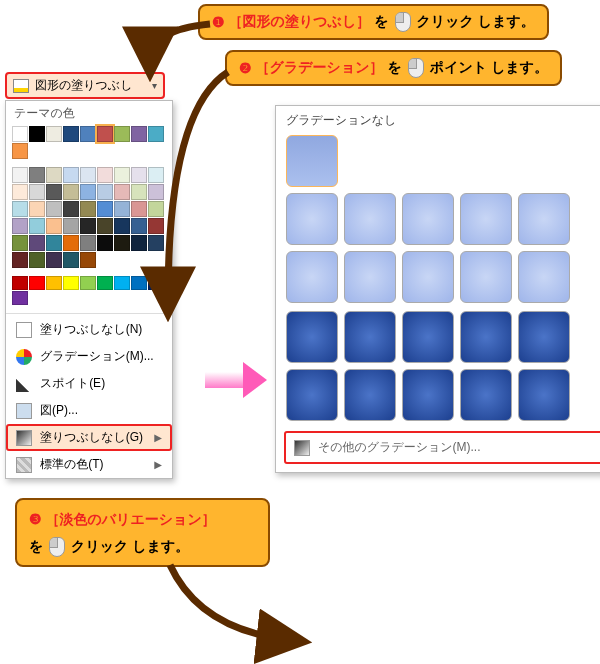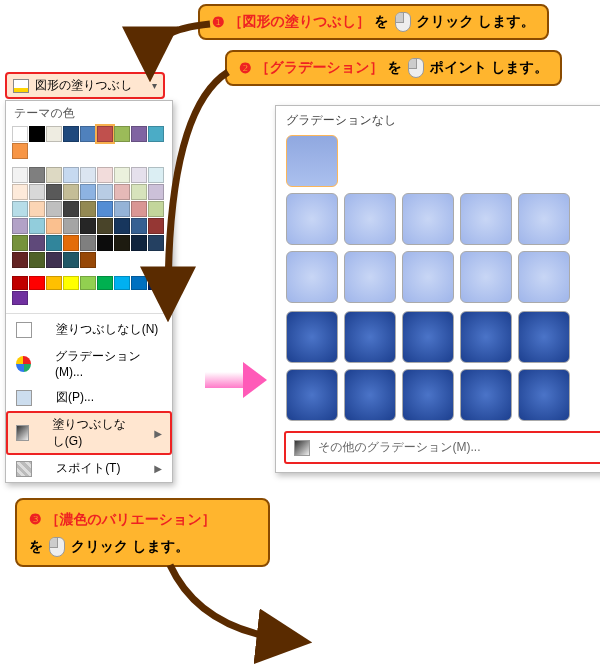--- a/index.html
+++ b/index.html
@@ -79,21 +79,21 @@
     .panel .section {
       padding: 4px 8px 2px 8px;
       color: #555; font-size: 12px;
     }
     .swatches { padding: 2px 6px 6px 6px; display:flex; flex-wrap:wrap; gap:1px;}
     .sw { width: 16px; height: 16px; border:1px solid rgba(0,0,0,.2);}
     .swatches.std .sw{height:14px;}
     .swatches .sel{outline:2px solid #F8B14E;}
     .panel hr{border:0;border-top:1px solid #ddd;margin:2px 0;}
     .menuitem{
-      display:flex;align-items:center;gap:24px;
+      display:flex;align-items:center;gap:8px;
       padding:5px 10px;font-size:12px;
     }
     .menuitem.hover{background:#FFE6D0;border:2px solid #E22;border-radius:3px;padding:3px 8px;}
     .menuitem .sub{margin-left:auto;font-size:10px;color:#666;}
     .ico{width:16px;height:16px;display:inline-block;border:1px solid #999;}
     .ico.none{background:#fff;}
     .ico.pie{background:conic-gradient(#E22 0 90deg,#2A6 0 180deg,#37E 0 270deg,#FC0 0);border-radius:50%;border:0;}
     .ico.eyed{background:linear-gradient(45deg,#333 40%,transparent 42%);border:0;}
     .ico.pic{background:#cde;}
     .ico.grad{background:linear-gradient(135deg,#333,#eee);}
@@ -142,21 +142,21 @@
   <span class="b">❷</span>
   <span class="b">［グラデーション］</span>
   <span>を</span>
   <span class="mouse"></span>
   <span class="n">ポイント</span>
   <span>します。</span>
 </div>
 
 <div class="callout" style="top:498px;left:15px;width:255px;display:block;white-space:normal;line-height:1.9;">
   <span class="b">❸</span>
-  <span class="b">［濃色のバリエーション］</span><br>
+  <span class="b">［淡色のバリエーション］</span><br>
   <span>を</span>
   <span class="mouse"></span>
   <span class="n">クリック</span>
   <span>します。</span>
 </div>
 
 <div class="fill-btn">
   <span class="fill-ico"></span>
   <span>図形の塗りつぶし</span>
   <span class="arr">▾</span>
@@ -243,31 +243,35 @@
   <hr>
   <div class="menuitem">
     <span class="ico none"></span>
     <span>塗りつぶしなし(N)</span>
   </div>
   <div class="menuitem">
     <span class="ico pie"></span>
     <span>グラデーション(M)...</span>
   </div>
   <div class="menuitem">
+    <span class="ico eyed"></span>
+    <span>スポイト(E)</span>
+  </div>
+  <div class="menuitem">
     <span class="ico pic"></span>
     <span>図(P)...</span>
   </div>
   <div class="menuitem hover">
     <span class="ico grad"></span>
     <span>塗りつぶしなし(G)</span>
     <span class="sub">▶</span>
   </div>
   <div class="menuitem">
     <span class="ico tex"></span>
-    <span>スポイト(T)</span>
+    <span>標準の色(T)</span>
     <span class="sub">▶</span>
   </div>
 </div>
 
 <div class="ptr">
   <div class="bar"></div>
     <div class="head"></div>
 </div>
 
 <div class="fly">

